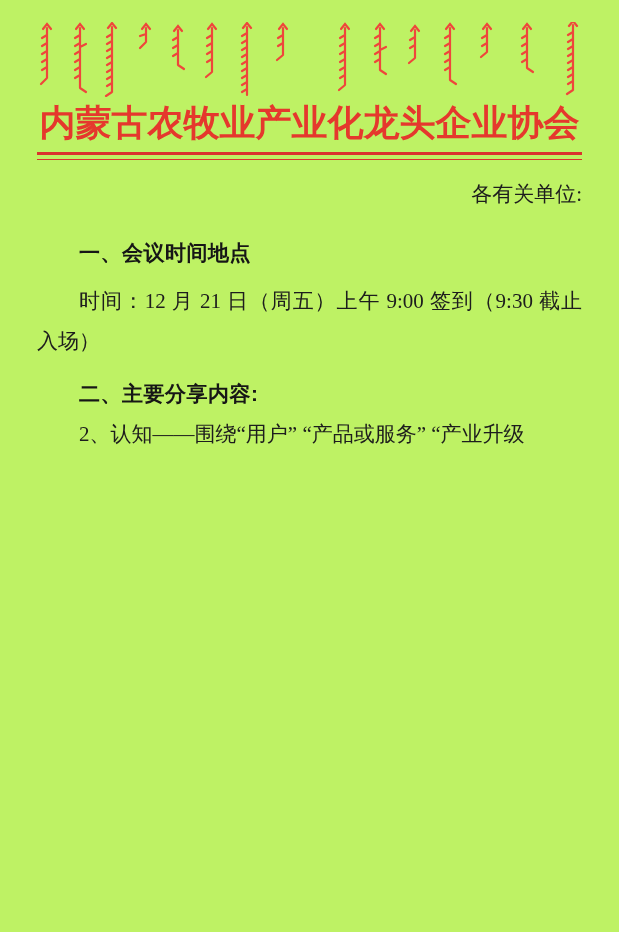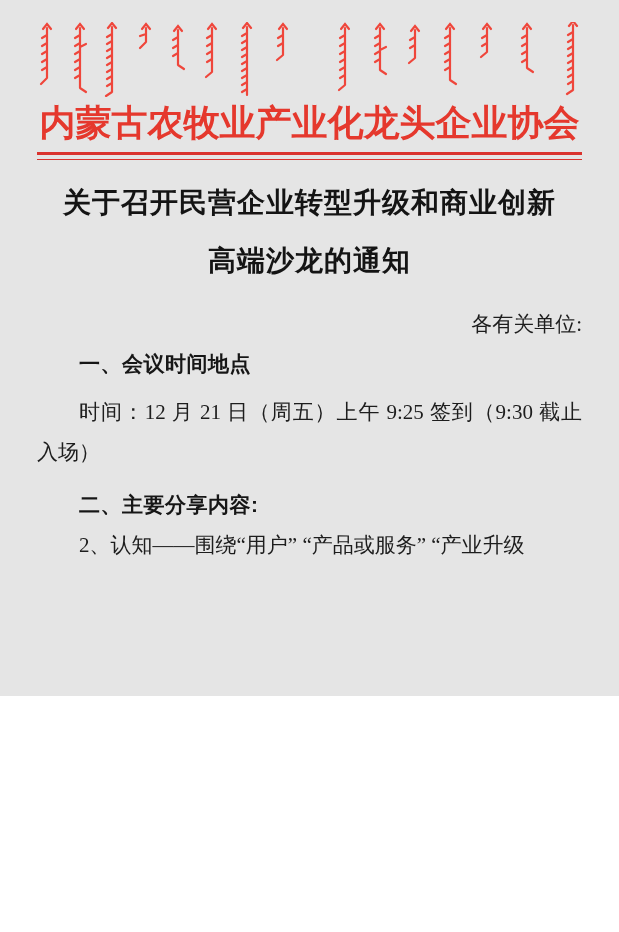--- a/index.html
+++ b/index.html
@@ -4,22 +4,22 @@
 <style>
   * { margin: 0; padding: 0; box-sizing: border-box; }
   html, body { background: #ffffff; }
   body {
     font-family: "Liberation Serif", "DejaVu Serif", serif;
     width: 619px;
   }
   .page {
     position: relative;
     width: 619px;
-    height: 696px;
-    background: #e5e5e5;
+    height: 932px;
+    background: #bef264;
     overflow: hidden;
     padding: 0 37px;
   }
   
   .banner {
     display: block;
     margin-top: 22px;
     width: 545px;
     height: 75px;
   }
@@ -62,21 +62,21 @@
   .indent { text-indent: 2em; }
   .sec-heading {
     font-family: "Liberation Sans", "DejaVu Sans", sans-serif;
     font-weight: bold;
     color: #161616;
     font-size: 21px;
     line-height: 40px;
     text-indent: 2em;
     letter-spacing: 0.5px;
   }
-  .h1 { margin-top: 0; }
+  .h1 { margin-top: 19px; }
   .time-para { margin-top: 8px; }
   .h2 { margin-top: 13px; }
 </style>
 </head>
 <body>
 
 <div class="page">
 
   <svg class="banner" viewBox="0 0 545 75" preserveAspectRatio="none" stroke="#ef463b" stroke-width="2.2" fill="none" stroke-linecap="round">
     <path d="M10 6 V56 M6 7 l4 -5 l4 5 M10 13 l-5 3 M10 21 l-5 3 M10 29 l-5 3 M10 37 l-5 3 M10 45 l-5 3 M10 56 l-6 6"></path>
@@ -93,33 +93,29 @@
     <path d="M413 6 V58 M409 7 l4 -5 l4 5 M413 13 l-5 3 M413 21 l-5 3 M413 29 l-5 3 M413 37 l-5 3 M413 45 l-5 3 M413 58 l6 4"></path>
     <path d="M450 6 V30 M446 7 l4 -5 l4 5 M450 13 l-5 3 M450 21 l-5 3 M450 30 l-6 5"></path>
     <path d="M490 6 V46 M486 7 l4 -5 l4 5 M490 13 l-5 3 M490 21 l-5 3 M490 29 l-5 3 M490 37 l-5 3 M490 46 l6 4"></path>
     <path d="M536 3 V68 M532 4 l4 -5 l4 5 M536 10 l-5 3 M536 17 l-5 3 M536 24 l-5 3 M536 31 l-5 3 M536 38 l-5 3 M536 45 l-5 3 M536 52 l-5 3 M536 59 l-5 3 M536 68 l-6 4"></path>
   </svg>
 
   <div class="org-name">内蒙古农牧业产业化龙头企业协会</div>
 
   <div class="double-rule"></div>
 
-  <div class="doc-title">
-    <div>关于召开民营企业转型升级和商业创新</div>
-    <div>高端沙龙的通知</div>
-  </div>
 
   <div class="body-text">
 
     <div class="line salutation">各有关单位:</div>
 
 
     <div class="sec-heading h1">一、会议时间地点</div>
 
-    <p class="para indent time-para">时间：12 月 21 日（周五）上午 9:25 签到（9:30 截止入场）</p>
+    <p class="para indent time-para">时间：12 月 21 日（周五）上午 9:00 签到（9:30 截止入场）</p>
 
 
     <div class="sec-heading h2">二、主要分享内容:</div>
 
     <p class="para indent">2、认知——围绕“用户” “产品或服务” “产业升级</p>
 
   </div>
 </div>
 
 </body></html>

